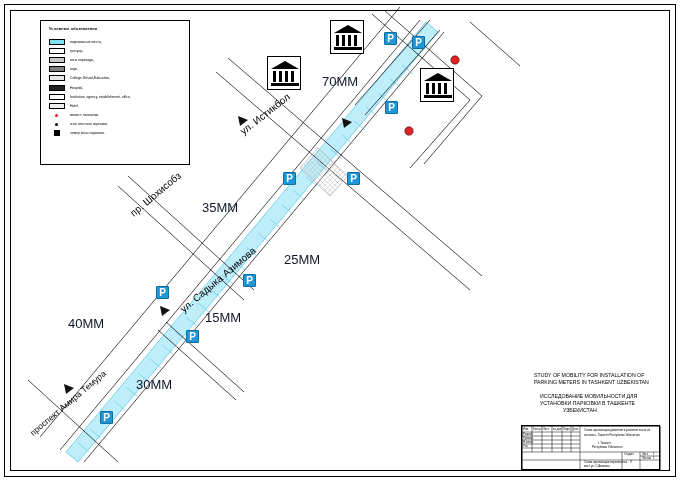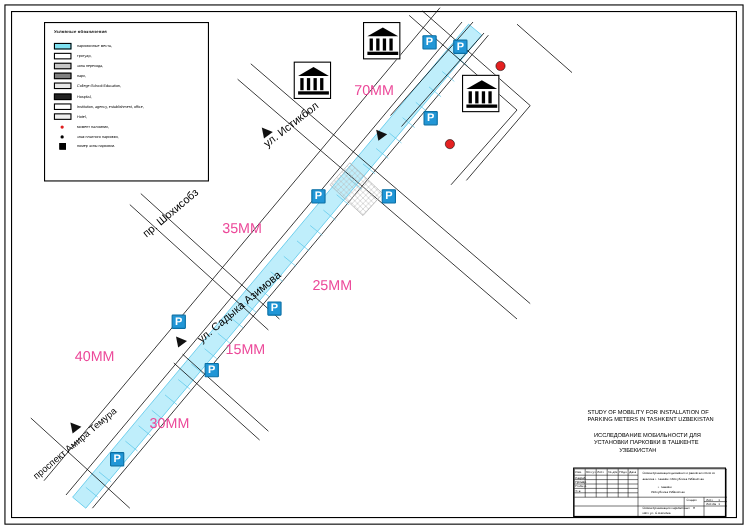--- a/index.html
+++ b/index.html
@@ -11,21 +11,21 @@
   .legend-box{position:absolute;left:40px;top:20px;width:150px;height:145px;border:1px solid #000;background:#fff;box-sizing:border-box;}
   .legend-title{position:absolute;left:8px;top:6px;font-size:3.6px;letter-spacing:.2px;color:#000;white-space:nowrap;}
   .legend-title b{font-weight:bold;font-size:3.8px;}
   .legend-rows{position:absolute;left:8px;top:16px;width:134px;}
   .lrow{display:flex;align-items:center;height:9.2px;}
   .lsym{width:16px;height:7px;margin-right:5px;flex:0 0 16px;display:flex;align-items:center;}
   .ltext{font-size:3.4px;color:#000;white-space:nowrap;}
   .sw{width:15px;height:4px;border:.4px solid #000;}
   .dot{width:3.2px;height:3.2px;border-radius:50%;margin-left:5.5px;}
   .sq{width:4px;height:4px;margin-left:5px;border:.4px solid #000;}
-  .mm{position:absolute;font-size:13px;color:#ec4899;font-family:"Liberation Sans",sans-serif;}
+  .mm{position:absolute;font-size:13px;color:#0f172a;font-family:"Liberation Sans",sans-serif;}
   .street{position:absolute;font-size:10px;color:#000;white-space:nowrap;transform-origin:0 0;}
   .psign{position:absolute;width:13px;height:13px;background:#2196d6;border:1px solid #0b6fa4;border-radius:1px;color:#fff;font-size:10px;font-weight:bold;line-height:12px;text-align:center;box-sizing:border-box;}
   .bank{position:absolute;width:34px;height:34px;border:1.4px solid #000;background:#fff;box-sizing:border-box;}
   .bank svg{position:absolute;left:2px;top:3px;}
   .note{position:absolute;font-size:5.2px;color:#000;text-align:center;line-height:7px;white-space:nowrap;}
   .tb{position:absolute;left:521px;top:425px;width:139px;height:45px;border:.8px solid #000;box-sizing:border-box;background:#fff;}
   .tb-txt{position:absolute;font-size:2.8px;color:#000;line-height:3.4px;white-space:nowrap;}
 </style>
 </head>
 <body>

